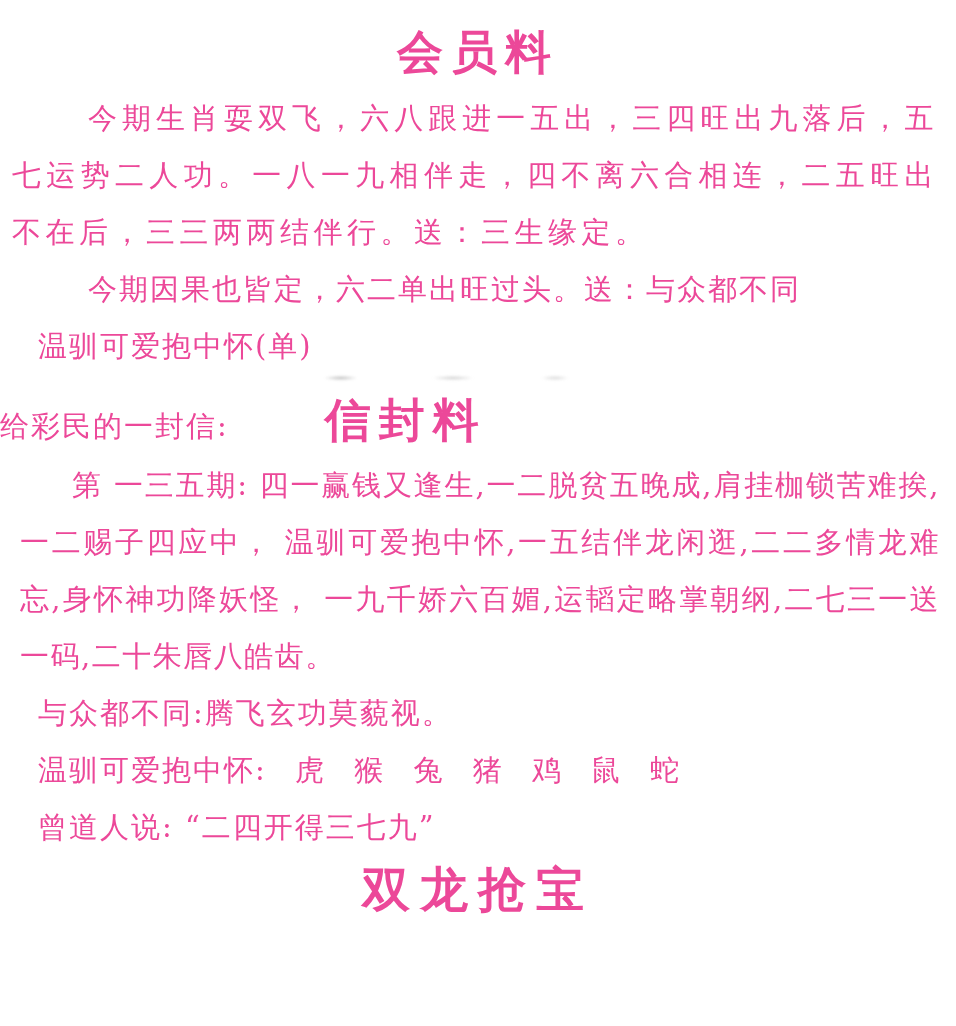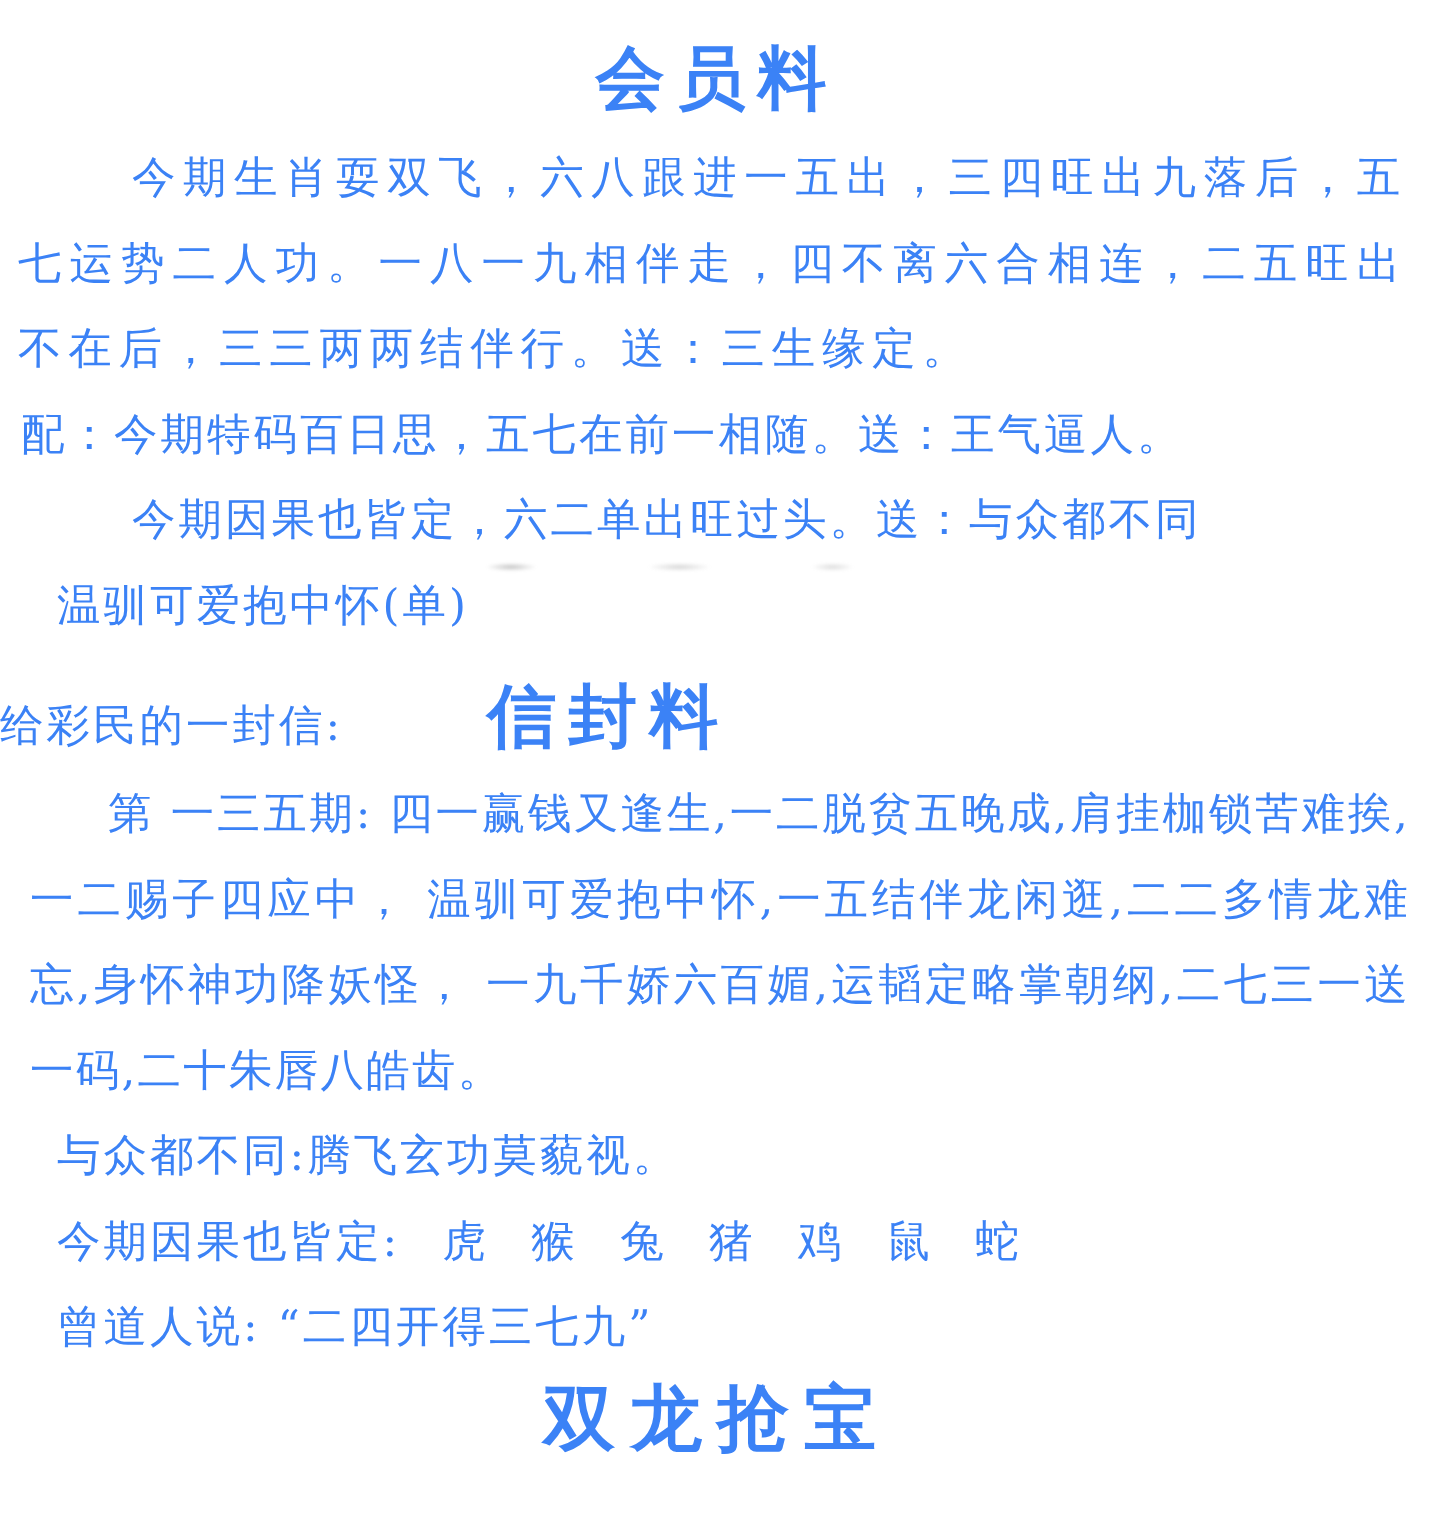--- a/index.html
+++ b/index.html
@@ -3,21 +3,21 @@
 <meta charset="utf-8">
 <style>
   * { margin: 0; padding: 0; box-sizing: border-box; }
   html, body { background: #ffffff; }
   .page {
     position: relative;
     width: 956px;
     height: 1026px;
     margin: 0 auto;
     background: #ffffff;
-    color: #3b82f6;
+    color: #ec4899;
     font-family: "DejaVu Serif", "Liberation Serif", serif;
     overflow: hidden;
   }
   .section-title {
     text-align: center;
     font-size: 46px;
     font-weight: 600;
     letter-spacing: 8px;
     line-height: 60px;
     margin: 22px 0 8px 0;
@@ -92,40 +92,39 @@
 </style>
 </head>
 <body>
 
 <div class="page">
 
   <h1 class="section-title">会员料</h1>
 
   <p class="para">今期生肖耍双飞，六八跟进一五出，三四旺出九落后，五七运势二人功。一八一九相伴走，四不离六合相连，二五旺出不在后，三三两两结伴行。送：三生缘定。</p>
 
-  <p class="line">配：今期特码百日思，五七在前一相随。送：王气逼人。</p>
 
   <p class="line indent2">今期因果也皆定，六二单出旺过头。送：与众都不同</p>
 
   <p class="line shift">温驯可爱抱中怀(单)</p>
 
   <div class="scan-artifact"></div>
 
   <div class="intro-row">
     <span class="intro-label">给彩民的一封信:</span>
     <h2 class="envelope-title">信封料</h2>
   </div>
 
   <p class="para2">第 一三五期: 四一赢钱又逢生,一二脱贫五晚成,肩挂枷锁苦难挨,一二赐子四应中， 温驯可爱抱中怀,一五结伴龙闲逛,二二多情龙难忘,身怀神功降妖怪， 一九千娇六百媚,运韬定略掌朝纲,二七三一送一码,二十朱唇八皓齿。</p>
 
   <p class="line shift">与众都不同:腾飞玄功莫藐视。</p>
 
 
   <p class="line shift zodiac-line">
-    <span>今期因果也皆定:</span>
+    <span>温驯可爱抱中怀:</span>
     <span class="zodiac">虎</span>
     <span class="zodiac">猴</span>
     <span class="zodiac">兔</span>
     <span class="zodiac">猪</span>
     <span class="zodiac">鸡</span>
     <span class="zodiac">鼠</span>
     <span class="zodiac">蛇</span>
   </p>
 
   <p class="line shift">曾道人说: “二四开得三七九”</p>

